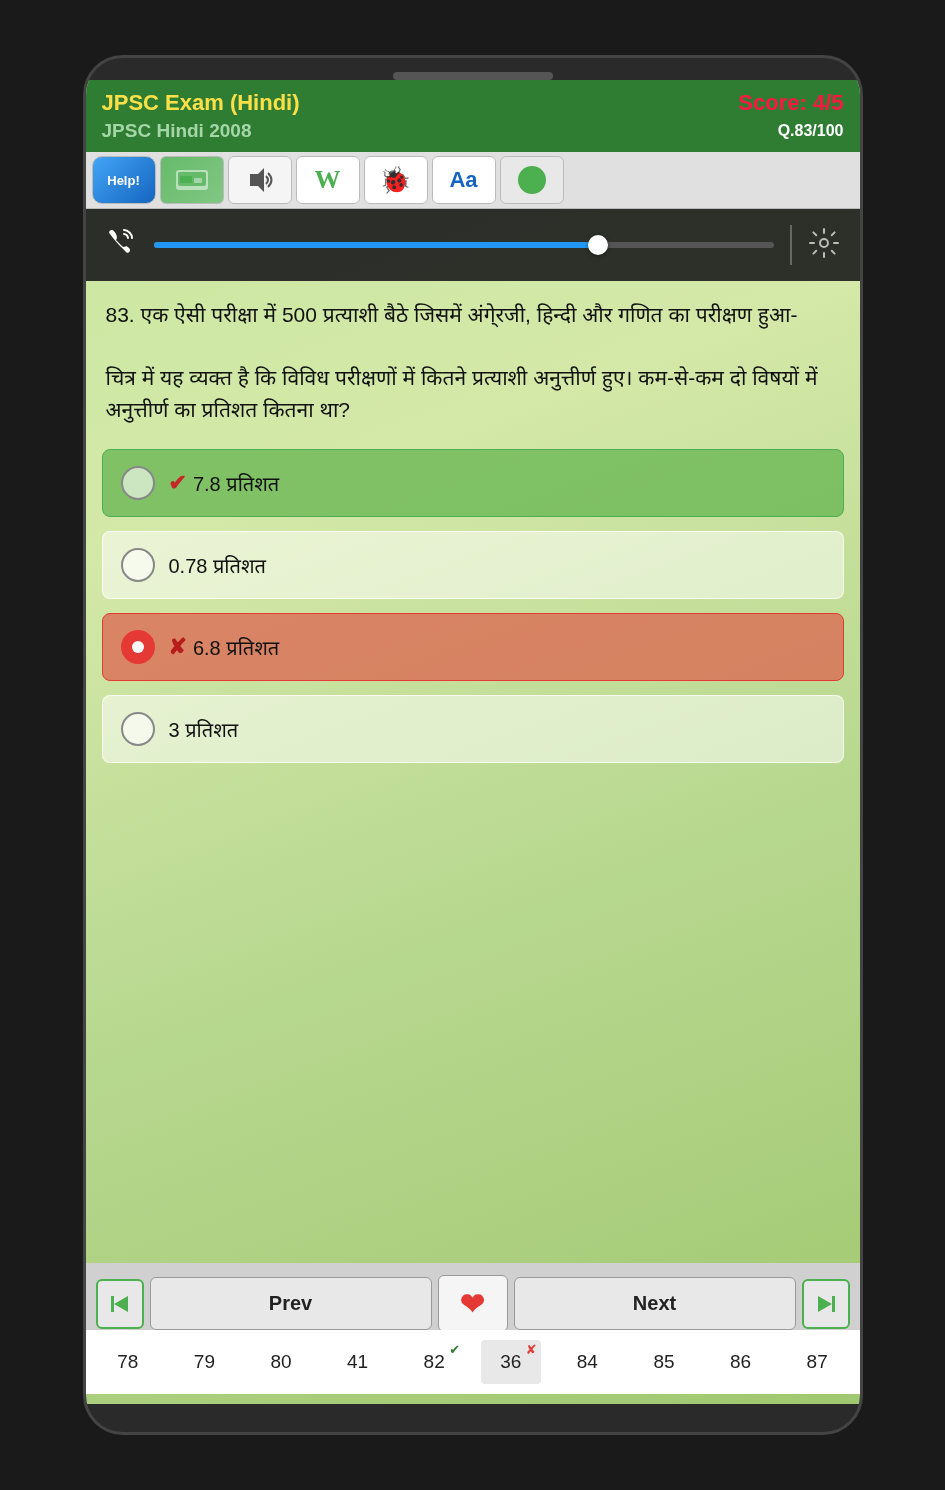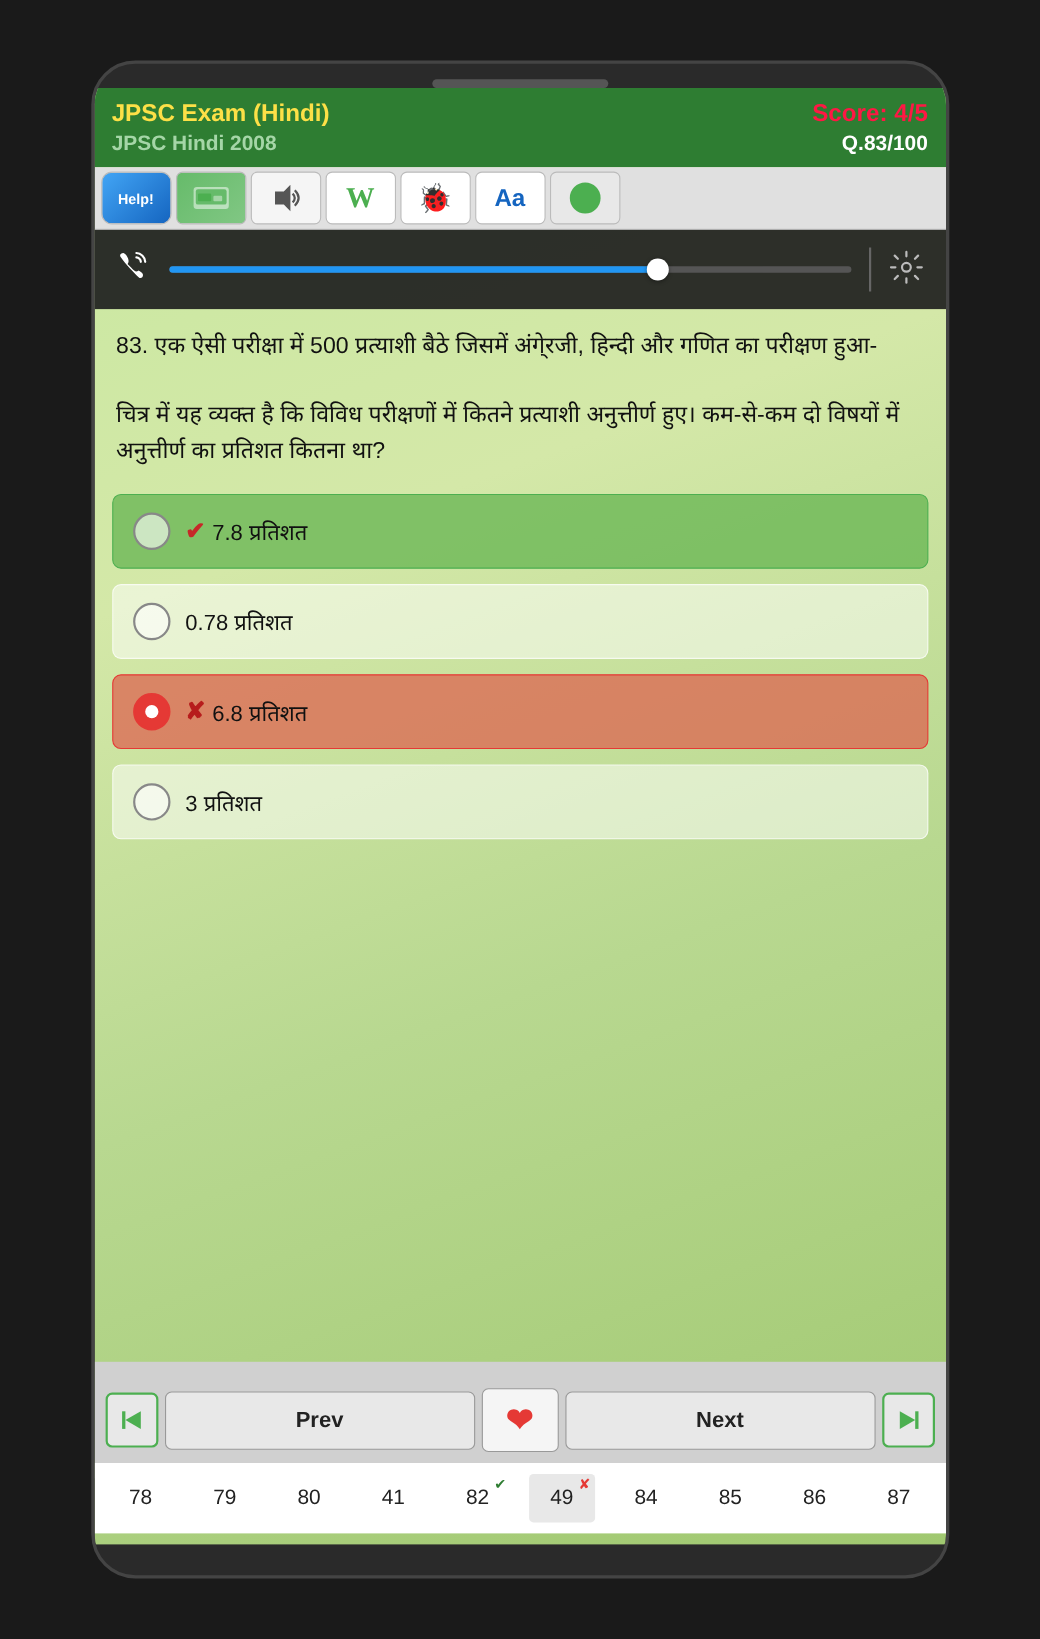--- a/index.html
+++ b/index.html
@@ -74,21 +74,21 @@
     }
 
     .header-subtitle {
       color: #a5d6a7;
       font-size: 19px;
       font-weight: bold;
     }
 
     .header-qnum {
       color: white;
-      font-size: 19px;
+      font-size: 16px;
       font-weight: bold;
     }
 
     
     .toolbar {
       background: #e0e0e0;
       display: flex;
       align-items: center;
       padding: 4px 6px;
       gap: 4px;
@@ -245,21 +245,21 @@
       gap: 6px;
     }
 
     
     .bottom-nav {
       position: absolute;
       bottom: 60px;
       left: 0;
       right: 0;
       background: #d0d0d0;
-      padding: 24px 10px;
+      padding: 12px 10px;
       display: flex;
       align-items: center;
       gap: 6px;
     }
 
     .nav-btn {
       display: flex;
       align-items: center;
       justify-content: center;
       padding: 14px 20px;
@@ -499,21 +499,21 @@
           <span>80</span>
         </div>
       <div class="page-num">
           <span>41</span>
         </div>
       <div class="page-num">
         <span>82</span>
         <span class="check-small">✔</span>
       </div>
       <div class="page-num current">
-        <span>49</span>
+        <span>36</span>
         <span class="cross-small">✘</span>
       </div>
       <div class="page-num">
           <span>84</span>
         </div>
       <div class="page-num">
           <span>85</span>
         </div>
       <div class="page-num">
           <span>86</span>

